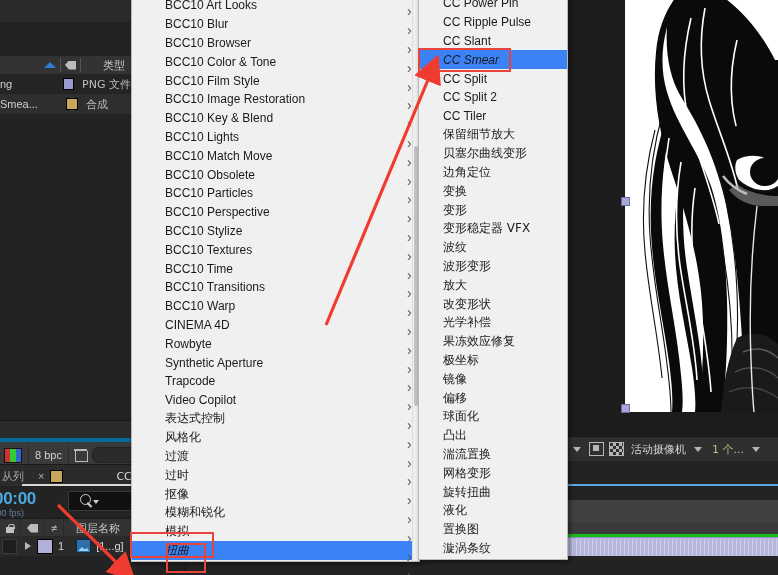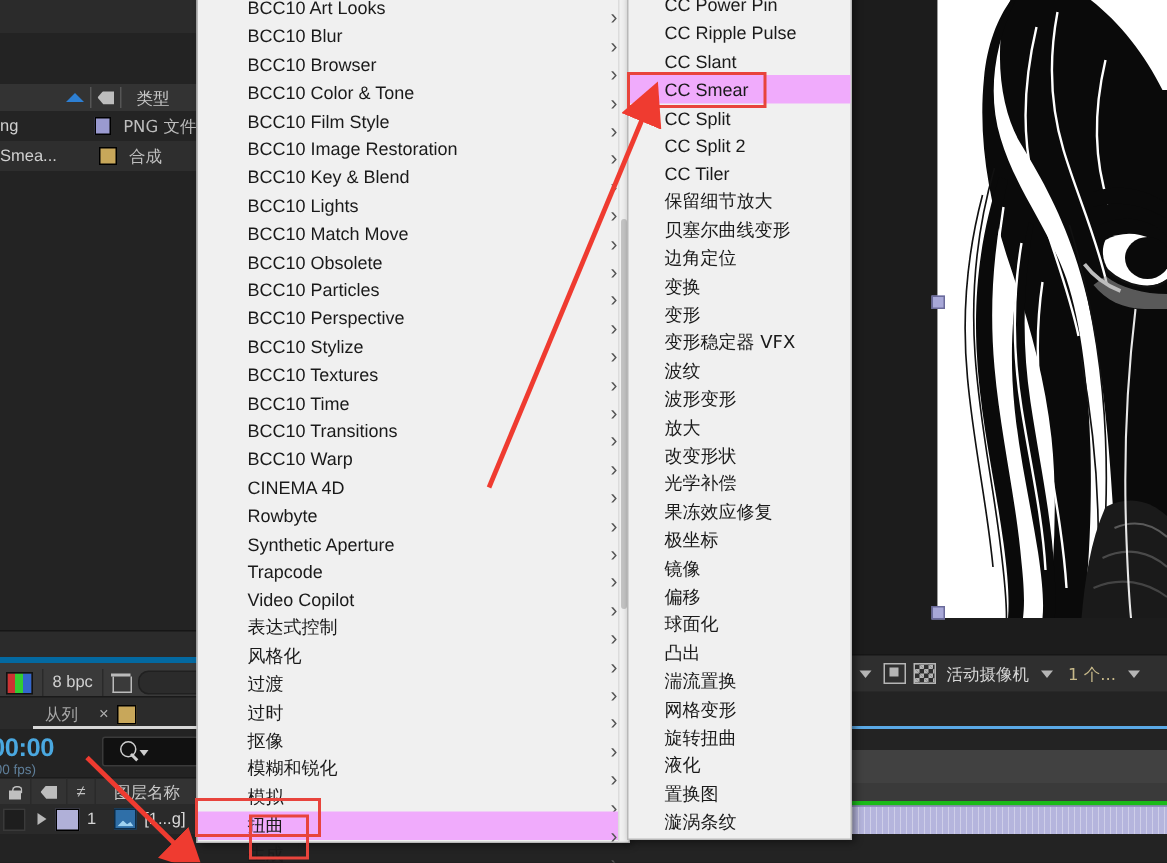--- a/index.html
+++ b/index.html
@@ -16,21 +16,21 @@
   .ae-bg{position:absolute;inset:0;background:#232323;}
 
   
   .proj-panel{position:absolute;left:0;top:0;width:131px;height:438px;background:#262626;border-right:1px solid #111;}
   .proj-topbar{position:absolute;left:0;top:0;width:131px;height:22px;background:#2b2b2b;border-bottom:1px solid #161616;}
   .proj-thumbarea{position:absolute;left:0;top:22px;width:131px;height:34px;background:#232323;border-bottom:1px solid #161616;}
   .proj-colhdr{position:absolute;left:0;top:56px;width:131px;height:18px;background:#333;border-bottom:1px solid #1b1b1b;display:flex;align-items:center;}
   .sortcaret{width:0;height:0;border-left:6px solid transparent;border-right:6px solid transparent;border-bottom:6px solid #2d7fd3;margin-left:44px;}
   .colsep{width:1px;height:14px;background:#555;margin:0 4px;}
   .tag-ic{width:11px;height:9px;background:#bdbdbd;clip-path:polygon(0 50%,35% 0,100% 0,100% 100%,35% 100%);position:relative;}
-  .col-type{color:#c8c8c8;font-size:11px;margin-left:6px;white-space:nowrap;}
+  .col-type{color:#c8c8c8;font-size:11px;margin-left:18px;white-space:nowrap;}
   .proj-row{position:absolute;left:0;width:131px;height:20px;display:flex;align-items:center;font-size:11px;color:#c0c0c0;}
   .proj-row.r1{top:74px;background:#242424;}
   .proj-row.r2{top:94px;background:#2e2e2e;}
   .rowname{width:60px;padding-left:0;color:#d0d0d0;overflow:hidden;white-space:nowrap;}
   .swatch{width:10px;height:10px;margin-left:6px;margin-right:8px;border:1px solid #000;}
   .sw-png{background:#9a9ad0;}
   .sw-comp{background:#c8a75a;}
   .rowtype{color:#bdbdbd;font-size:11px;white-space:nowrap;}
   .proj-empty{position:absolute;left:0;top:114px;width:131px;height:306px;background:#232323;}
   .proj-footer{position:absolute;left:0;top:420px;width:131px;height:18px;background:#2b2b2b;border-top:1px solid #161616;}
@@ -39,21 +39,21 @@
   .bl-toolstrip{position:absolute;left:0;top:438px;width:199px;height:26px;background:#3a3a3a;border-top:4px solid #0369a1;display:flex;align-items:center;}
   .bl-icon-rgb{width:16px;height:13px;margin-left:4px;border:1px solid #111;background:linear-gradient(90deg,#c33 0 33%,#3c3 33% 66%,#36c 66% 100%);}
   .vsep{width:1px;height:18px;background:#2a2a2a;margin:0 6px;}
   .bpc{color:#d0d0d0;font-size:11px;}
   .trash{width:11px;height:12px;position:relative;}
   .trash:before{content:"";position:absolute;left:0;top:2px;width:11px;height:10px;border:1px solid #bbb;border-top:none;}
   .trash:after{content:"";position:absolute;left:-1px;top:0;width:13px;height:2px;background:#bbb;}
   .bl-pill{height:14px;flex:1;margin:0 6px;border-radius:7px;background:#2b2b2b;border:1px solid #202020;}
 
   
-  .tl-tabbar{position:absolute;left:0;top:464px;width:199px;height:22px;background:#2b2b2b;border-top:1px solid #1a1a1a;display:flex;align-items:center;color:#b9b9b9;font-size:11px;padding-left:28px;}
+  .tl-tabbar{position:absolute;left:0;top:464px;width:199px;height:22px;background:#2b2b2b;border-top:1px solid #1a1a1a;display:flex;align-items:center;color:#b9b9b9;font-size:11px;}
   .tl-tab-a{padding-left:2px;color:#a8a8a8;}
   .tl-x{margin:0 6px 0 14px;color:#b0b0b0;font-size:11px;}
   .tl-tabsw{width:11px;height:11px;background:#c8a75a;border:1px solid #000;margin-right:5px;}
   .tl-tabname{color:#dcdcdc;white-space:nowrap;margin-left:48px;}
   .tl-tab-underline{position:absolute;left:22px;top:484px;width:177px;height:2px;background:#d8d8d8;}
 
   
   .tl-timerow{position:absolute;left:0;top:486px;width:199px;height:32px;background:#232323;}
   .tl-time{position:absolute;left:-6px;top:489px;color:#4aa8e0;font-size:17px;font-weight:bold;letter-spacing:-0.3px;}
   .tl-fps{position:absolute;left:-6px;top:508px;color:#5f7f9a;font-size:9px;}
@@ -115,21 +115,21 @@
   .wm{position:absolute;left:330px;top:240px;width:300px;height:100px;color:rgba(255,255,255,.07);font-size:56px;font-weight:bold;letter-spacing:2px;pointer-events:none;user-select:none;font-family:"DejaVu Sans",sans-serif;}
   .wm2{position:absolute;left:345px;top:288px;color:rgba(255,255,255,.09);font-size:17px;letter-spacing:1px;pointer-events:none;user-select:none;font-family:"DejaVu Sans",sans-serif;}
 
   
   .menu{position:absolute;background:#f0f0f0;border:1px solid #b8b8b8;box-shadow:2px 2px 5px rgba(0,0,0,.45);z-index:40;}
   .menu1{left:131px;top:-5px;width:287px;height:565px;}
   .menu2{left:418px;top:-7px;width:148px;height:565px;}
   .menu-inner{position:relative;}
   .mi{display:flex;align-items:center;height:18.8px;padding-left:33px;font-size:12px;color:#1a1a1a;position:relative;white-space:nowrap;box-sizing:border-box;}
   .menu2 .mi{padding-left:24px;font-size:12px;}
-  .mi.sel{background:#f0abfc;}
+  .mi.sel{background:#3b82f6;font-style:italic;}
   .mi .arrow{position:absolute;right:12px;top:50%;transform:translateY(-50%);width:0;height:0;}
   .mi .arrow:before{content:"›";color:#555;font-size:14px;line-height:0;}
   .mi .lbl{display:inline-block;}
   .cjk{font-family:"DejaVu Sans","Liberation Sans",sans-serif;}
 
   
   .menu-scroll{position:absolute;right:0;top:0;width:6px;height:100%;background:#f0f0f0;border-left:1px solid #dcdcdc;}
   .menu-thumb{position:absolute;right:1px;top:150px;width:4px;height:260px;background:#c4c4c4;border-radius:2px;}
 
   

